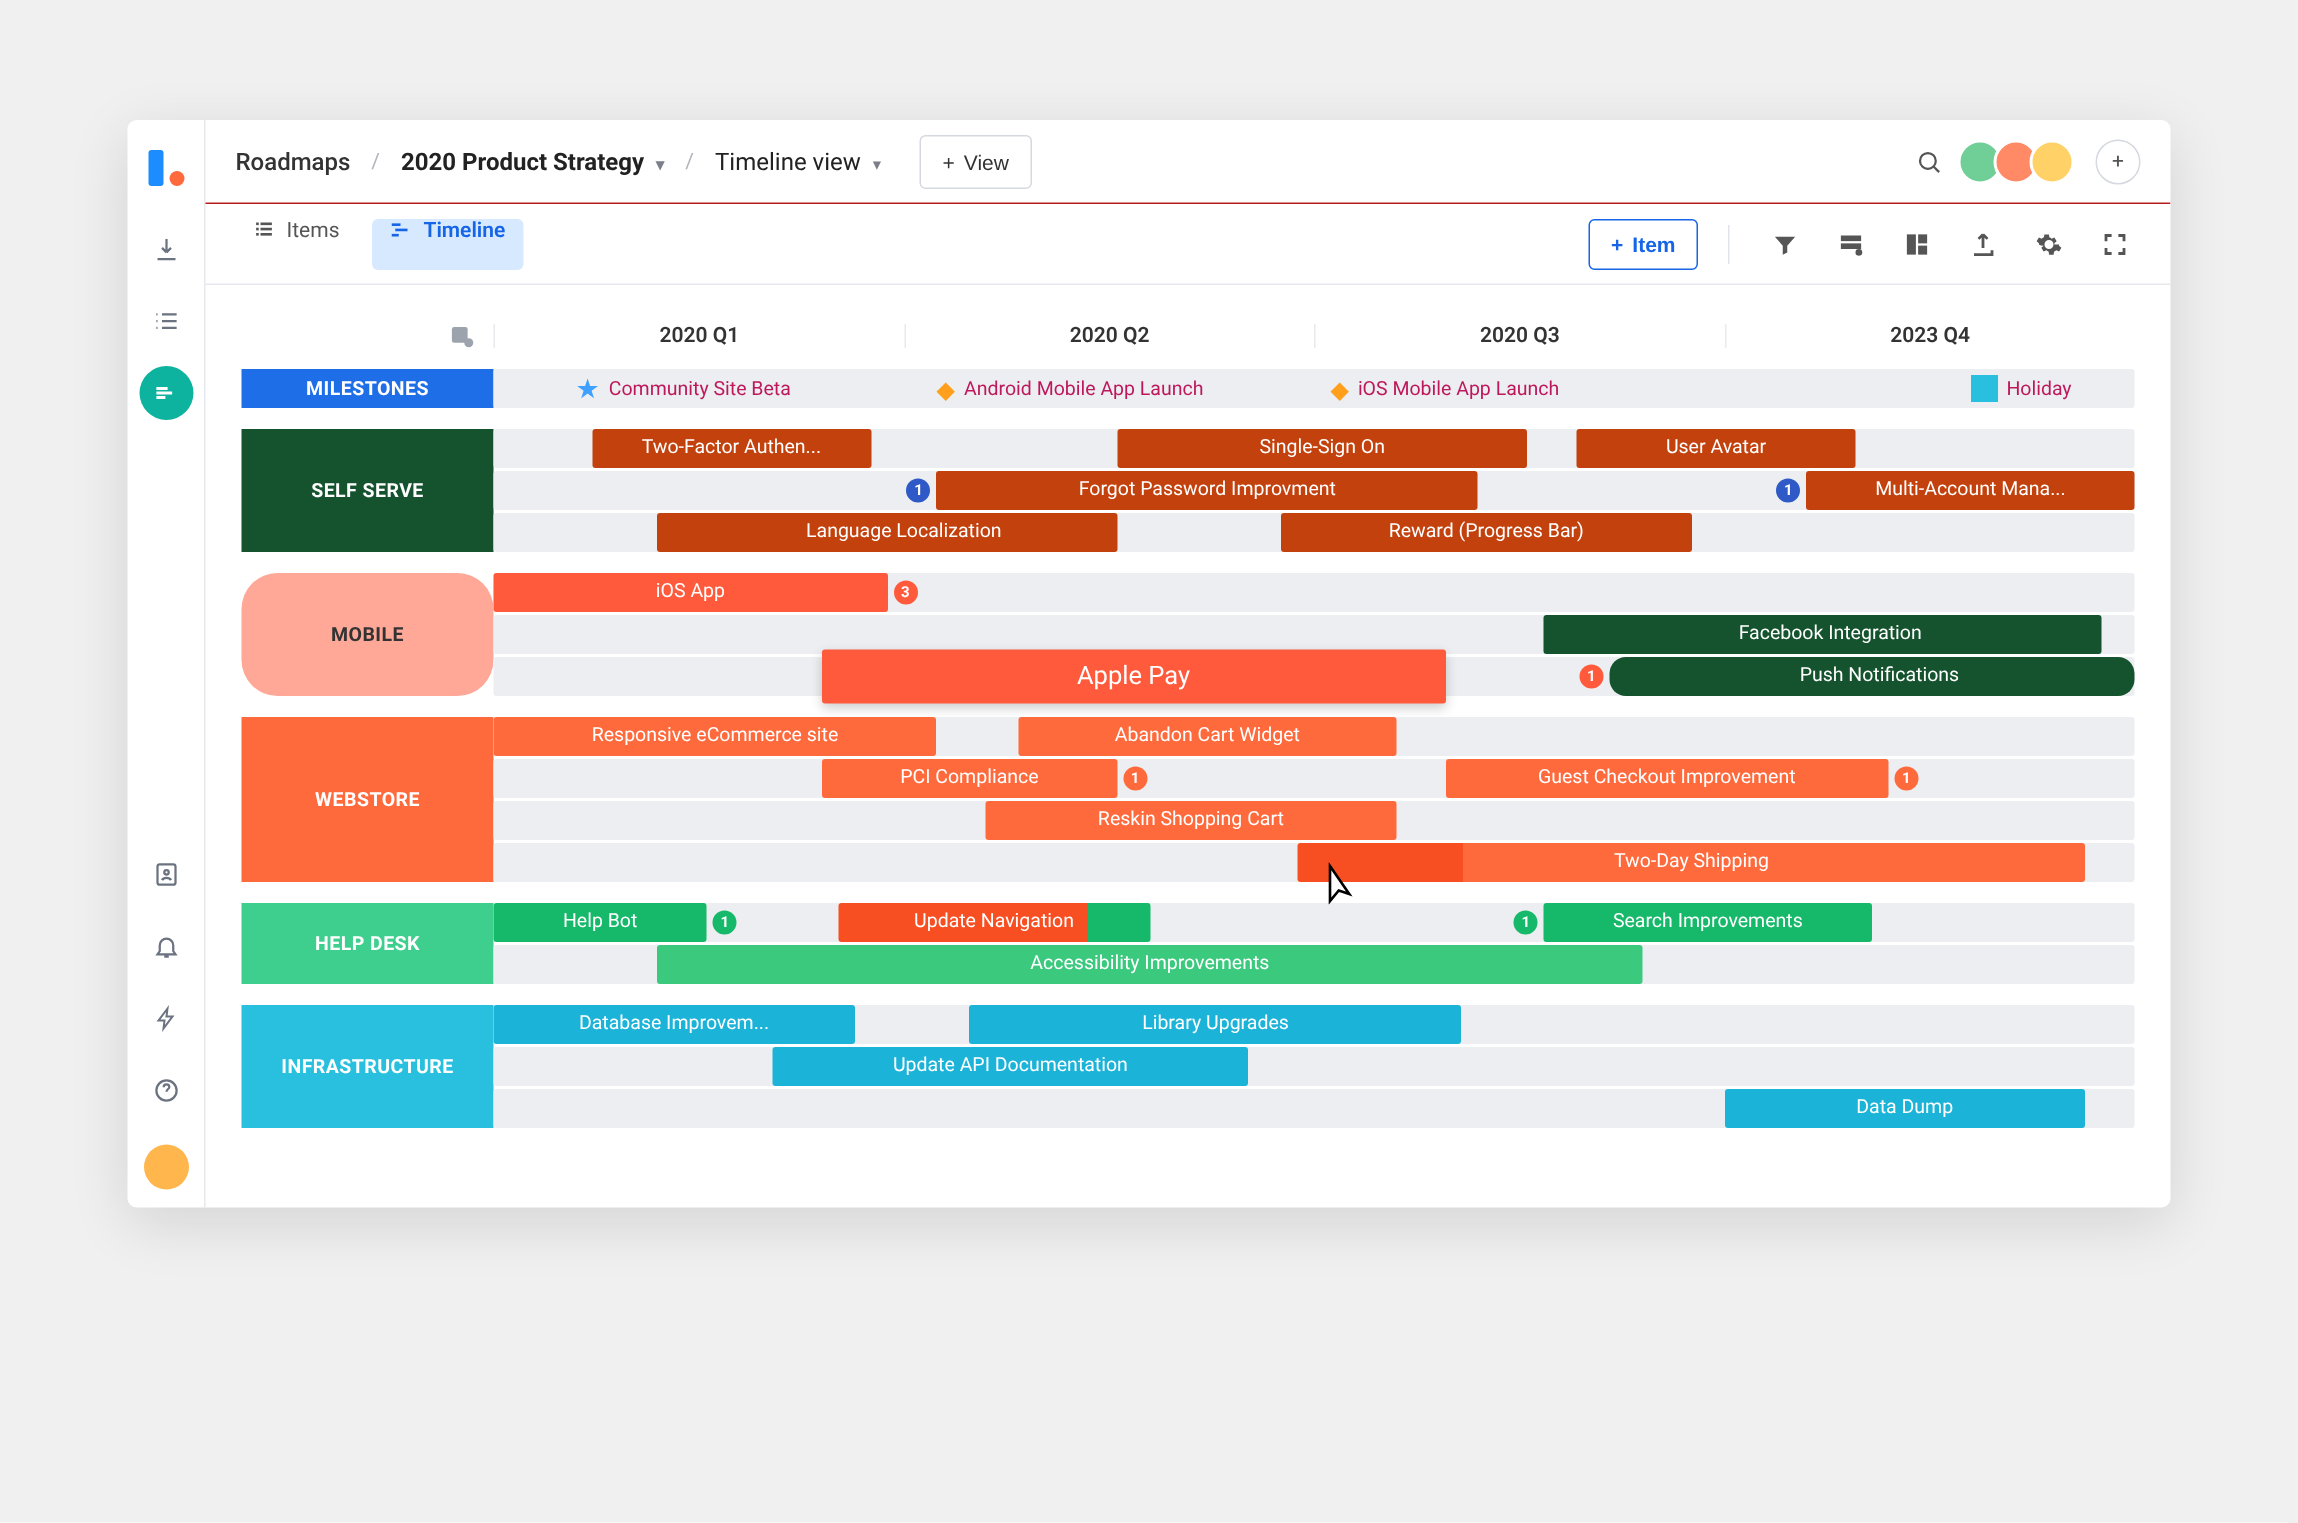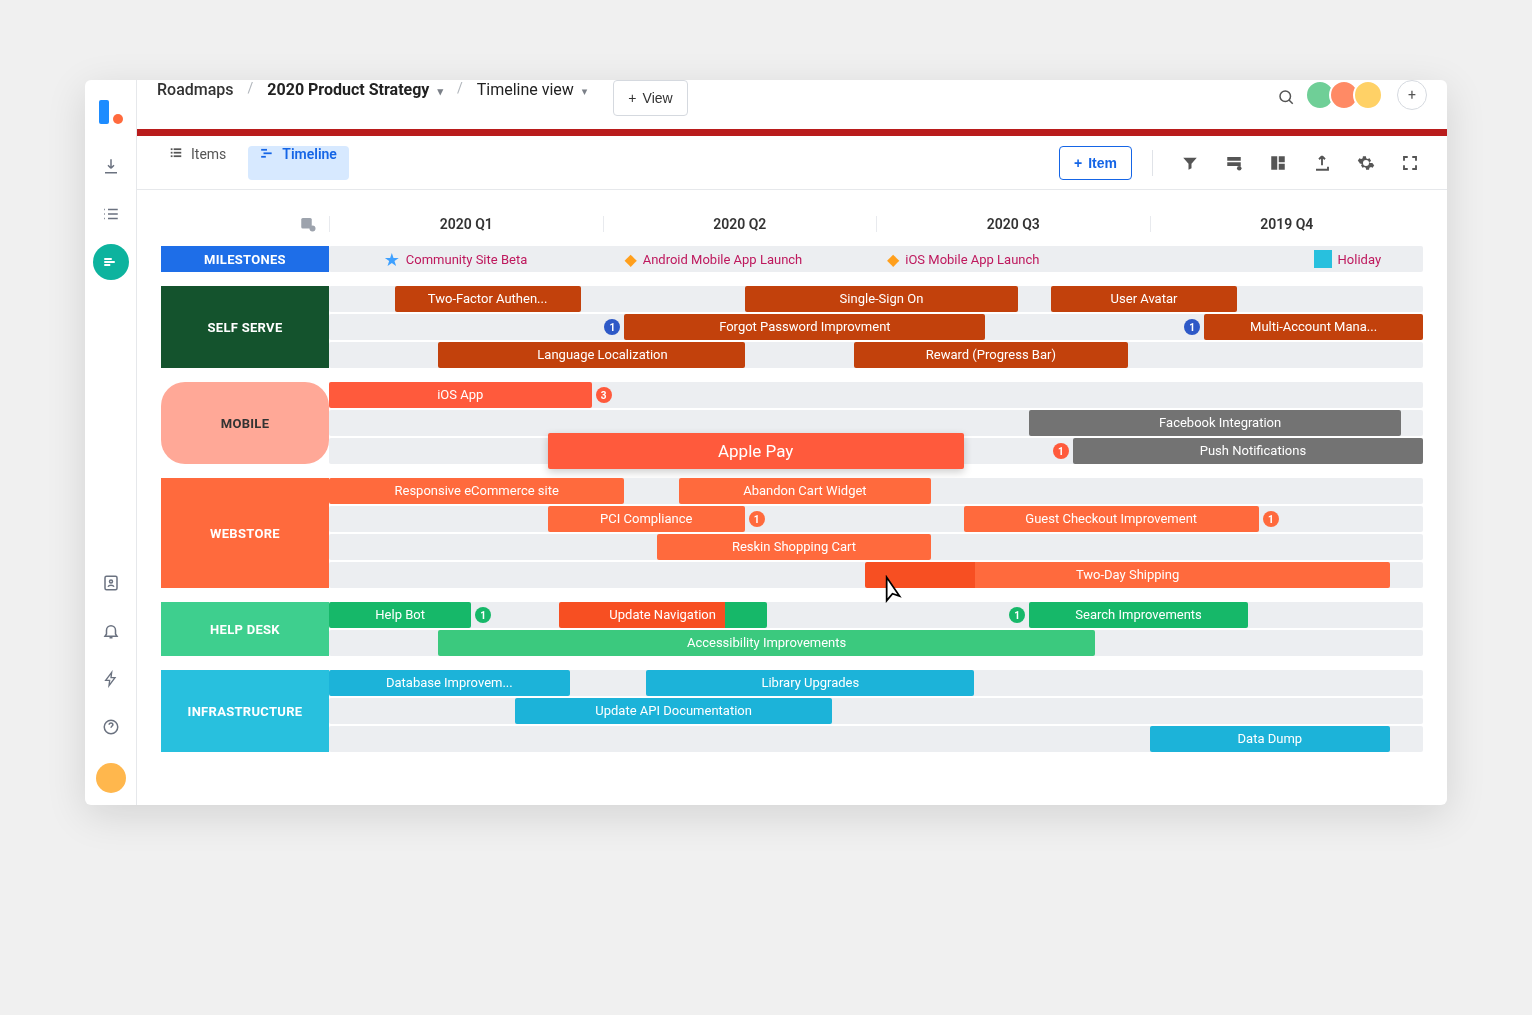--- a/index.html
+++ b/index.html
@@ -37,22 +37,22 @@
     color: #6b7280; margin: 6px 0; border-radius: 50%;
     cursor: pointer;
   }
   .side-icon.active { background:#0db39e; color:#fff; }
   .side-spacer { flex:1; }
   .side-avatar { width:30px; height:30px; border-radius:50%; background:#ffb74d; margin:12px 0; }
   
   .main { flex:1; display:flex; flex-direction:column; min-width:0; }
   
   .header {
-    height:56px; border-bottom:7px solid #b91c1c;
-    display:flex; padding: 0 20px; gap:8px;
+    height:56px; border-bottom:1px solid #b91c1c;
+    display:flex; align-items:center; padding: 0 20px; gap:8px;
   }
   .bc-item { font-size:16px; color:#222; }
   .bc-workspace { color:#333; font-weight:500; }
   .bc-sep { color:#b0b5bb; margin:0 6px; }
   .bc-strong { font-weight:700; }
   .chev { color:#7b8088; font-size:11px; margin-left:4px; }
   .view-btn {
     margin-left:18px; height:36px; padding:0 14px;
     border:1px solid #d5d9df; border-radius:4px;
     background:#fff; display:flex; align-items:center; gap:6px;
@@ -122,21 +122,21 @@
     cursor:pointer;
   }
   .bar.big { height:36px; line-height:36px; font-size:17px; box-shadow:0 3px 8px rgba(0,0,0,0.2); top:-5px; }
   .badge {
     position:absolute; top:5px; width:16px; height:16px; border-radius:50%;
     color:#fff; font-size:10px; font-weight:700; display:flex;
     align-items:center; justify-content:center;
   }
   
   .c-blue   { background:#c2410c; }
-  .c-mobile { background:#737373;padding-left:20px; }
+  .c-mobile { background:#14532d;padding-left:20px; }
   .c-mobile-d { background:#ff5a3c; }
   .c-web    { background:#ff6a3d; }
   .c-help   { background:#3bc97e; }
   .c-help-d { background:#16b869; }
   .c-infra-d{ background:#1cb3d9; }
 
   .label-selfserve { background:#14532d; }
   .label-mobile    { background:#ffa897; color:#333; }
   .label-web       { background:#ff6a3d; }
   .label-help      { background:#3ecf8e; }
@@ -300,21 +300,21 @@
         <div class="axis">
           <div class="axis-gear">
             <svg width="18" height="18" viewBox="0 0 24 24" fill="currentColor">
                 <rect x="3" y="4" width="14" height="14" rx="2"></rect>
                 <circle cx="18" cy="18" r="4"></circle>
               </svg>
           </div>
           <div class="axis-cell">2020 Q1</div>
           <div class="axis-cell">2020 Q2</div>
           <div class="axis-cell">2020 Q3</div>
-          <div class="axis-cell">2019 Q4</div>
+          <div class="axis-cell">2023 Q4</div>
         </div>
 
         <div class="lane">
           <div class="lane-label milestones-label">MILESTONES</div>
           <div class="lane-tracks">
               <div class="milestone-track" id="ms-track">
                 <div class="ms-item" style="left: 5%;">
                   <span class="ms-star">★</span>
                   <span class="ms-text">Community Site Beta</span>
                 </div>
@@ -360,21 +360,21 @@
               <div class="lane-tracks">
                 <div class="track">
                   <div class="bar c-mobile-d" style="left: 0%; width: 24%;">iOS App</div>
                   <div class="badge" style="background: rgb(255, 90, 60); left: calc(24% + 4px);">3</div>
                 </div>
                 <div class="track">
                   <div class="bar c-mobile" style="left: 64%; width: 34%;">Facebook Integration</div>
                 </div>
                 <div class="track">
                   <div class="bar c-mobile-d big" style="left: 20%; width: 38%;">Apple Pay</div>
-                  <div class="bar c-mobile" style="left: 68%; width: 32%;">Push Notifications</div>
+                  <div class="bar c-mobile" style="left: 68%; width: 32%; border-radius: 11px;">Push Notifications</div>
                   <div class="badge" style="background: rgb(255, 90, 60); left: calc(68% - 20px);">1</div>
                 </div>
               </div>
             </div>
             <div class="lane">
               <div class="lane-label label-web" style="height: 110px;">WEBSTORE</div>
               <div class="lane-tracks">
                 <div class="track">
                   <div class="bar c-web" style="left: 0%; width: 27%;">Responsive eCommerce site</div>
                   <div class="bar c-web" style="left: 32%; width: 23%;">Abandon Cart Widget</div>

